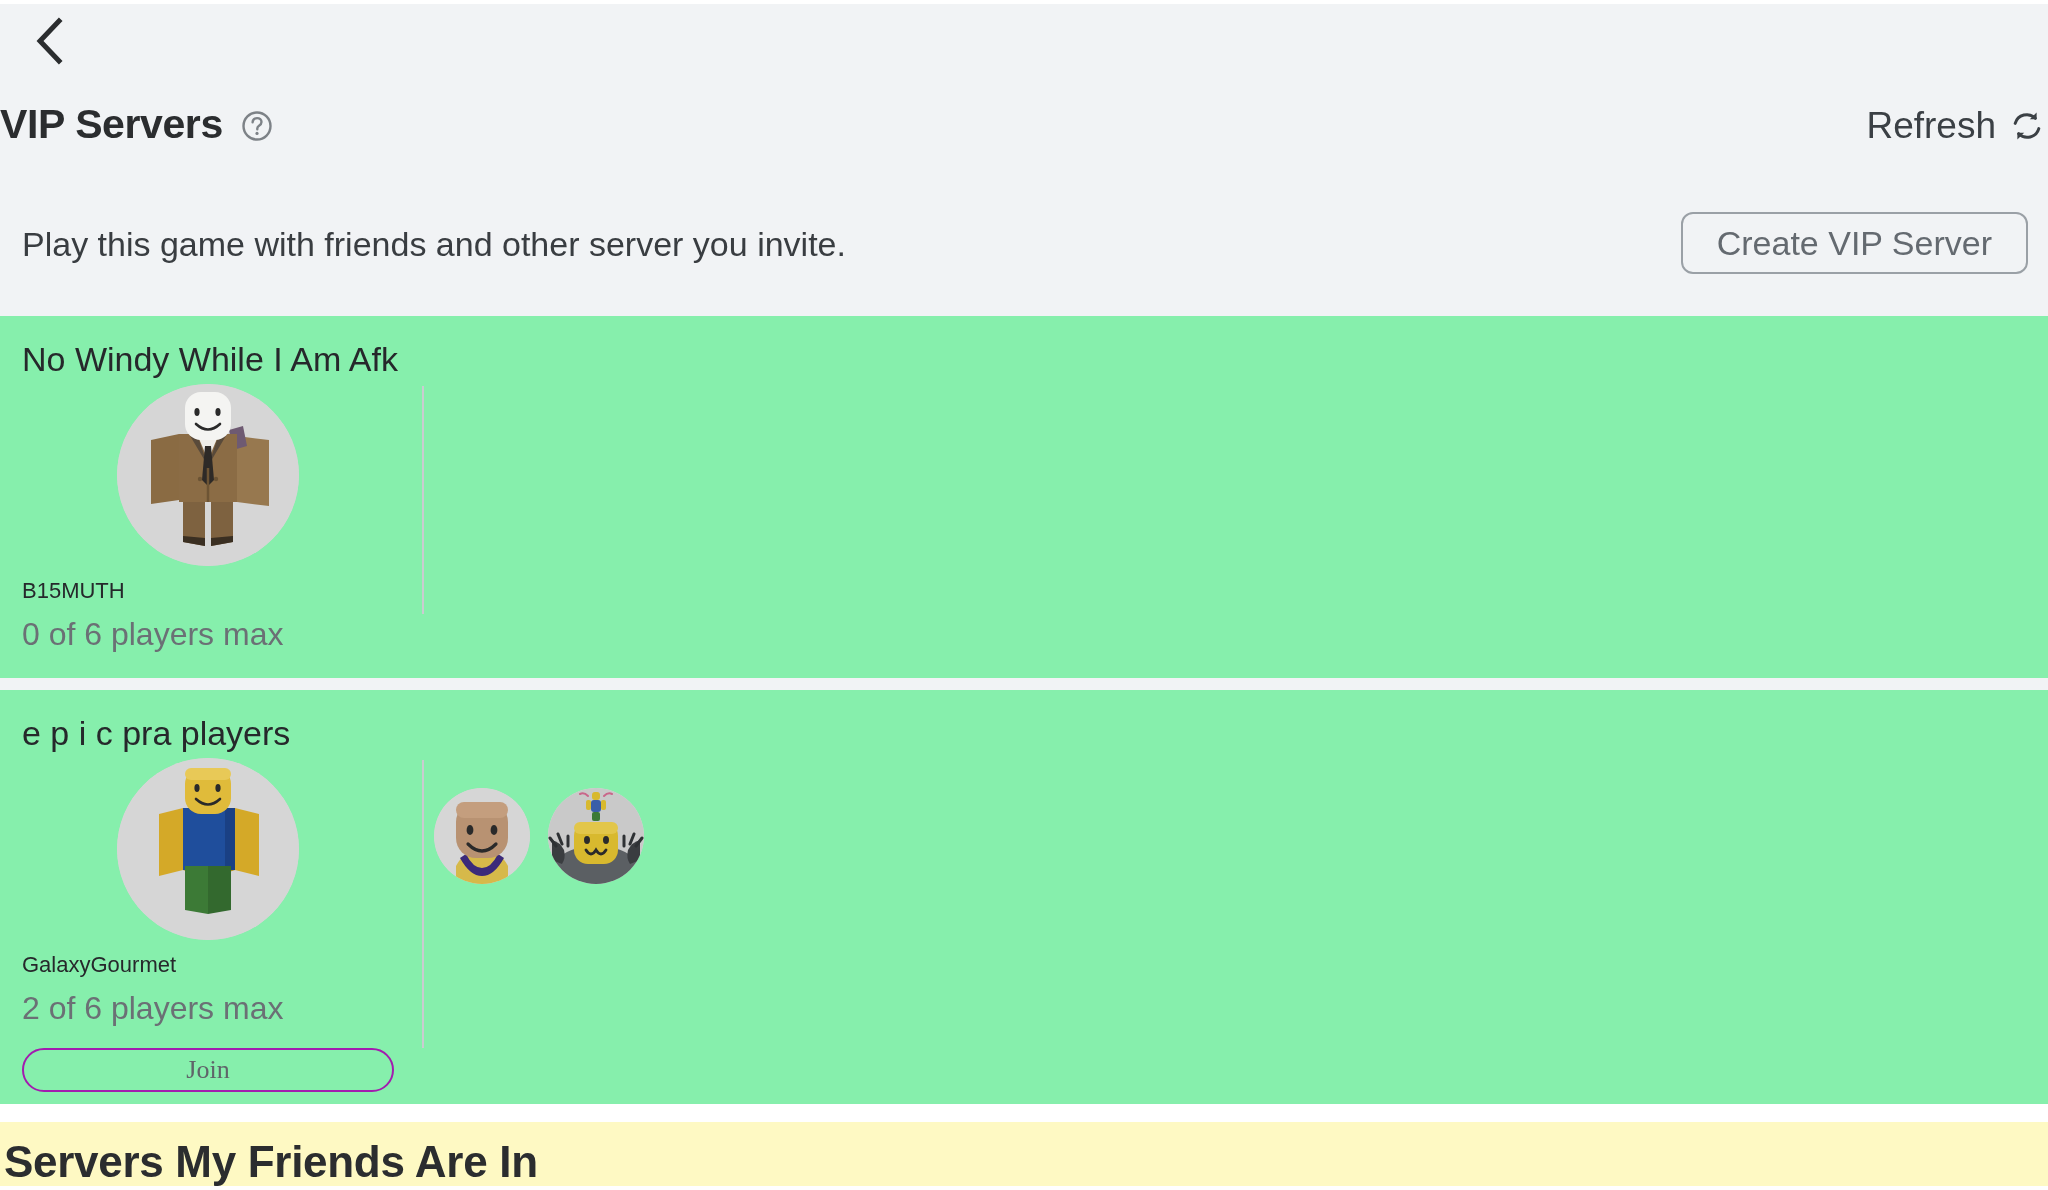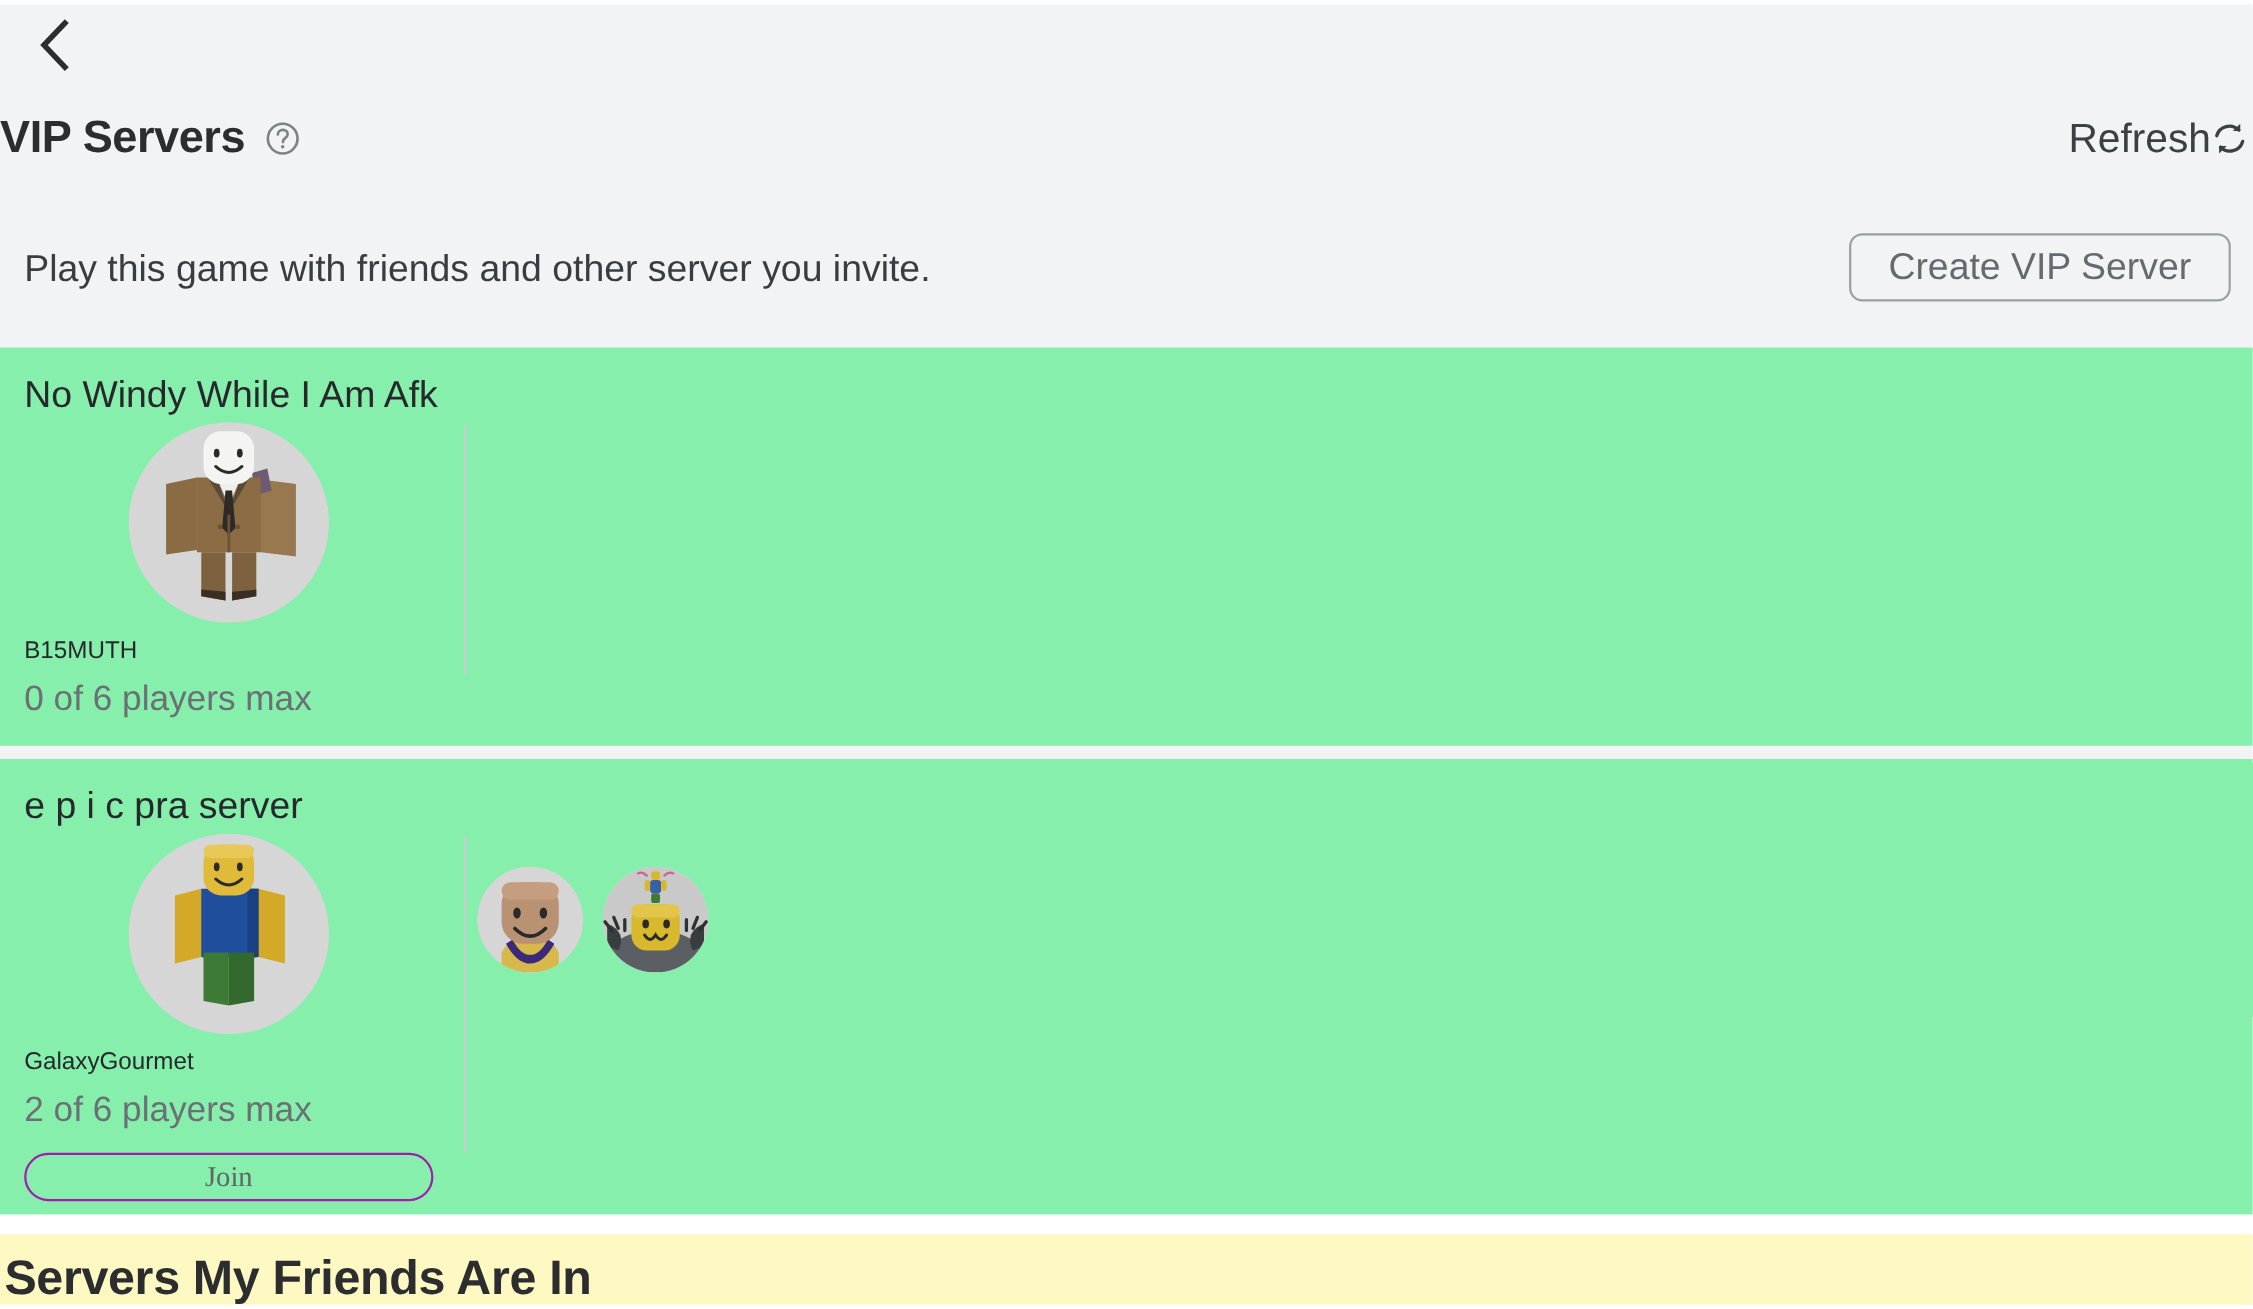--- a/index.html
+++ b/index.html
@@ -68,20 +68,21 @@
     margin-top: 3px;
     cursor: pointer;
   }
 
   .refresh-row {
     position: absolute;
     top: 103px;
     right: 4px;
     display: flex;
     align-items: center;
+    gap: 14px;
     cursor: pointer;
   }
   .refresh-label {
     font-size: 37px;
     color: #3b4045;
     line-height: 1;
     white-space: nowrap;
   }
   .refresh-icon { width: 34px; height: 34px; display: block; }
 
@@ -336,21 +337,21 @@
       </div>
 
       <div class="v-divider"></div>
 
       <div class="players-area"></div>
     </div>
 
     <div class="card-gap"></div>
 
     <div class="server-card second">
-      <div class="server-name">e p i c pra server</div>
+      <div class="server-name">e p i c pra players</div>
 
       <div class="owner-col">
         <div class="owner-avatar">
           <svg viewBox="0 0 182 182">
             <circle cx="91" cy="91" r="91" fill="#d6d6d6"></circle>
 
             <path d="M42 56 L66 50 L66 112 L42 118 Z" fill="#d4a928"></path>
             <path d="M66 50 L72 54 L72 114 L66 112 Z" fill="#b08c1d"></path>
 
             <path d="M118 50 L142 56 L142 118 L118 112 Z" fill="#d4a928"></path>

